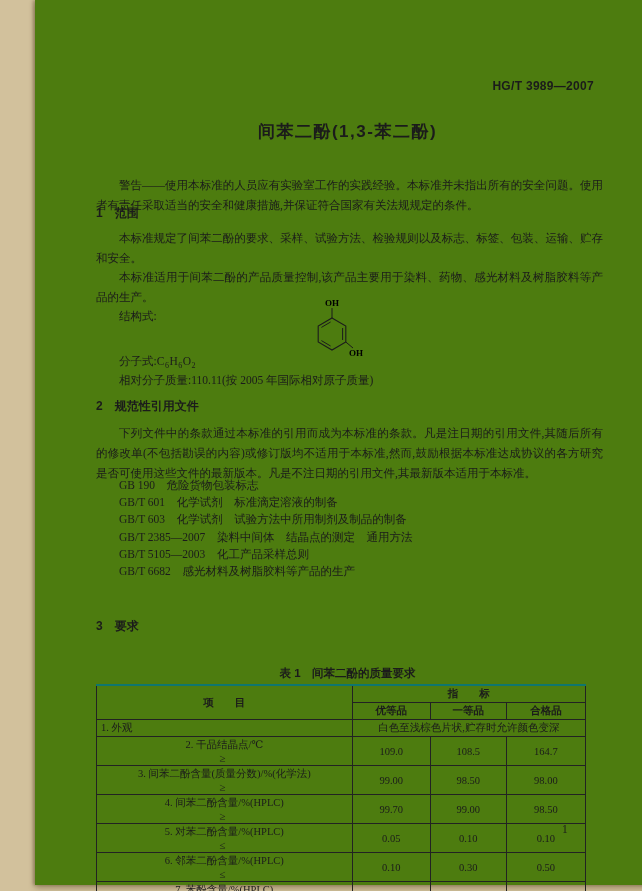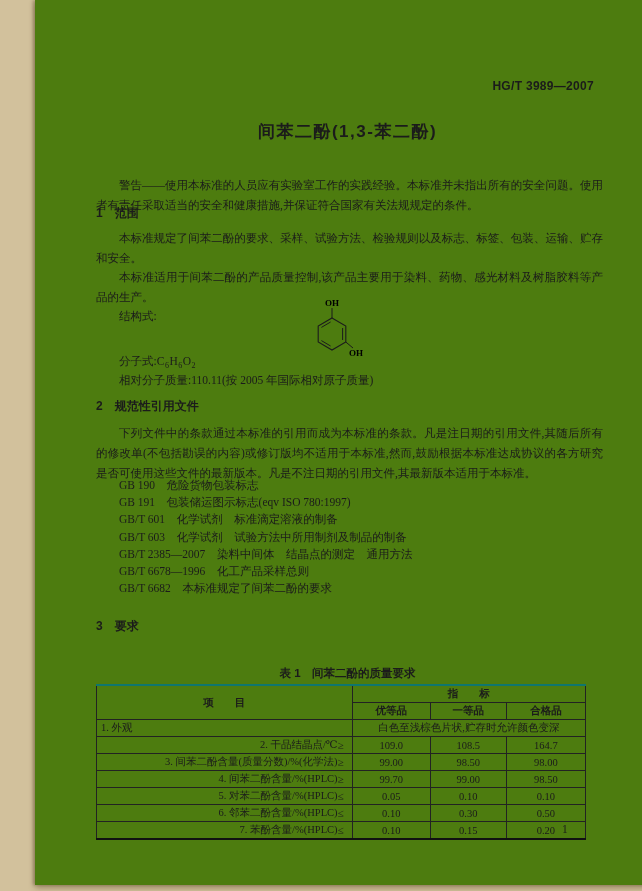--- a/index.html
+++ b/index.html
@@ -80,21 +80,21 @@
     height:13px;
     vertical-align:middle;
   }
   table.quality{border-top:2px solid #0f766e;border-bottom:2px solid #111;}
   .c-item{width:252px;}
   .c-g1{width:77px;}
   .c-g2{width:75px;}
   .c-g3{width:78px;}
   td.hdr{text-align:center;font-weight:bold;}
   td.itemcell{text-align:left;}
-  td.itemcell .cellflex{display:flex;justify-content:flex-end;align-items:center;}
+  td.itemcell .cellflex{display:flex;justify-content:center;align-items:center;flex-direction:column;}
   td.num{text-align:center;font-family:"Liberation Serif","DejaVu Serif",serif;}
   td.spanval{text-align:center;}
   .sym{padding-right:4px;font-size:11px;}
   .page-num{top:823px;left:527px;font-size:11.5px;}
 </style>
 </head>
 <body>
 
 <div class="page">
 
@@ -139,26 +139,25 @@
   </div>
 
   <div class="abs sec-heading h2">2　规范性引用文件</div>
 
   <div class="abs bodyblock intro-block">
     <p>下列文件中的条款通过本标准的引用而成为本标准的条款。凡是注日期的引用文件,其随后所有的修改单(不包括勘误的内容)或修订版均不适用于本标准,然而,鼓励根据本标准达成协议的各方研究是否可使用这些文件的最新版本。凡是不注日期的引用文件,其最新版本适用于本标准。</p>
   </div>
 
   <div class="abs ref-list">
     <div class="ref-item"><span class="ref-code">GB 190</span><span>危险货物包装标志</span></div>
-    <div class="ref-item"><span class="ref-code">GB 191</span><span>包装储运图示标志(eqv ISO 780:1997)</span></div>
     <div class="ref-item"><span class="ref-code">GB/T 601</span><span>化学试剂　标准滴定溶液的制备</span></div>
     <div class="ref-item"><span class="ref-code">GB/T 603</span><span>化学试剂　试验方法中所用制剂及制品的制备</span></div>
     <div class="ref-item"><span class="ref-code">GB/T 2385—2007</span><span>染料中间体　结晶点的测定　通用方法</span></div>
-    <div class="ref-item"><span class="ref-code">GB/T 6678—1996</span><span>化工产品采样总则</span></div>
-    <div class="ref-item"><span class="ref-code">GB/T 6682</span><span>本标准规定了间苯二酚的要求</span></div>
+    <div class="ref-item"><span class="ref-code">GB/T 5105—2003</span><span>化工产品采样总则</span></div>
+    <div class="ref-item"><span class="ref-code">GB/T 6682</span><span>感光材料及树脂胶料等产品的生产</span></div>
   </div>
 
   <div class="abs sec-heading h3">3　要求</div>
 
 
   <div class="abs tbl-caption">表 1　间苯二酚的质量要求</div>
 
   <table class="quality">
     <colgroup>
       <col class="c-item">

